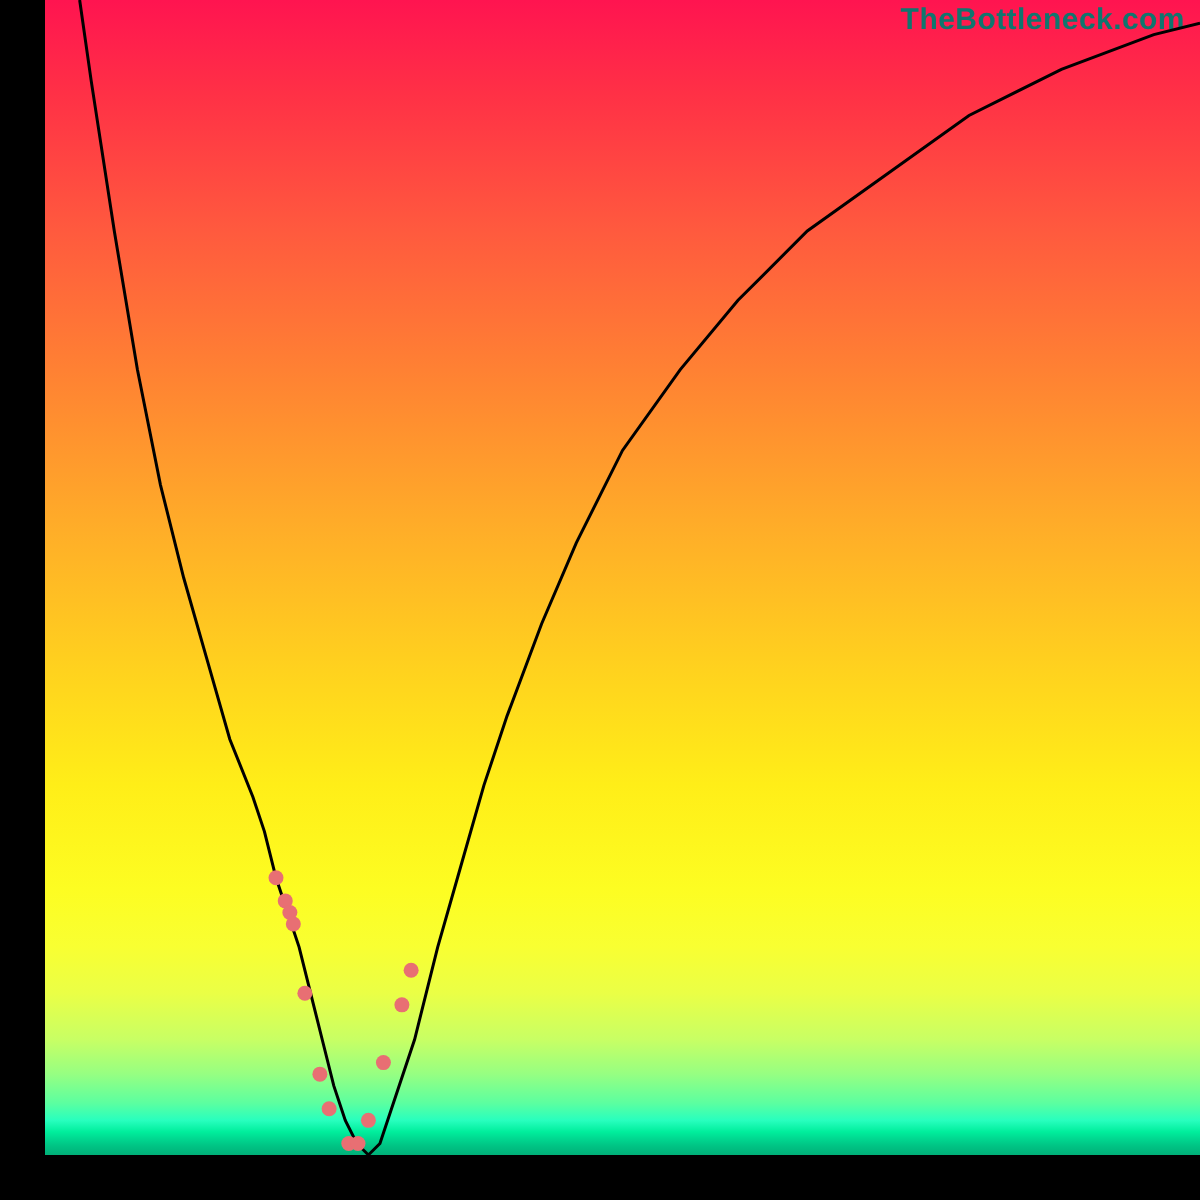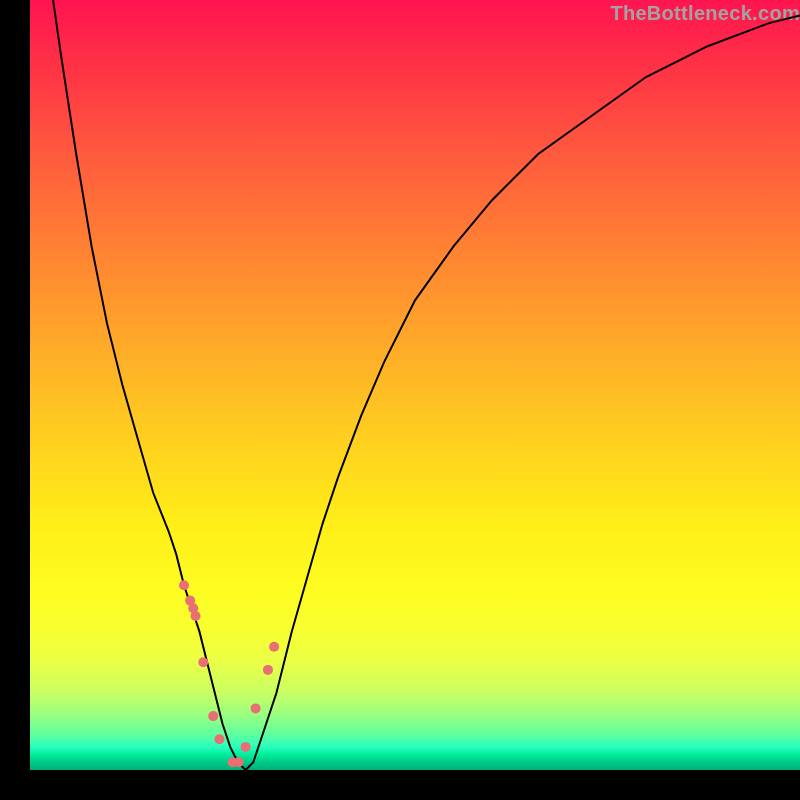--- a/index.html
+++ b/index.html
@@ -18,21 +18,21 @@
     #eaff46 86%,
     #c8ff64 90%,
     #96ff82 93%,
     #5cffa0 95.5%,
     #28ffbe 97%,
     #00ee9c 98%,
     #00d890 98.6%,
     #00c484 99.2%,
     #00b078 100%);
 }
-.wm{position:absolute;right:0;top:2px;font:600 20px Arial,Helvetica,sans-serif;color:#a3a3a3;letter-spacing:.3px}
+.wm{position:absolute;right:10px;top:2px;font:600 20px Arial,Helvetica,sans-serif;color:#0f766e;letter-spacing:.3px}
 svg{position:absolute;left:0;top:0}
 .curve{fill:none;stroke:#000;stroke-width:2}
 .pts{stroke:#e86f73;stroke-width:10;stroke-linecap:round;fill:none}
 </style>
 </head>
 <body>
 
 <div class="plot-area"></div>
 <div class="wm">TheBottleneck.com</div>
 

